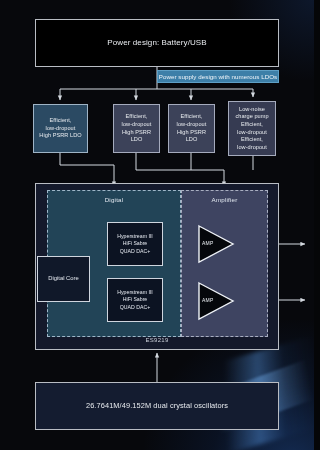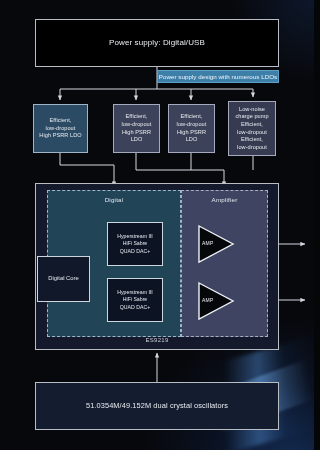--- a/index.html
+++ b/index.html
@@ -246,21 +246,21 @@
       <path d="M163,300 L193,300" marker-end="url(#arw)"></path>
 
       <path d="M235,244 L305,244" marker-end="url(#arw)"></path>
       <path d="M235,300 L305,300" marker-end="url(#arw)"></path>
 
       <path d="M157,382 L157,353" marker-end="url(#arw)"></path>
     </g>
   </svg>
 
   <div class="box" id="power-supply-box">
-    <span>Power supply: Digital/USB</span>
+    <span>Power design: Battery/USB</span>
   </div>
 
   <div id="ldo-callout">
     <span>Power supply design with numerous LDOs</span>
   </div>
 
   <div class="box ldo" id="ldo-1">
     <span class="ln">Efficient,</span>
     <span class="ln">low-dropout</span>
     <span class="ln">High PSRR LDO</span>
@@ -323,16 +323,16 @@
   </div>
 
   <div class="amp" id="amp-2">
     <svg width="38" height="40" viewBox="0 0 38 40">
       <polygon points="2,2 36,20 2,38" fill="#05070b" stroke="#eef2f7" stroke-width="1.4"></polygon>
     </svg>
     <span class="amp-label">AMP</span>
   </div>
 
   <div class="box" id="oscillator-box">
-    <span>51.0354M/49.152M dual crystal oscillators</span>
+    <span>26.7641M/49.152M dual crystal oscillators</span>
   </div>
 
 </div>
 
 </body></html>

